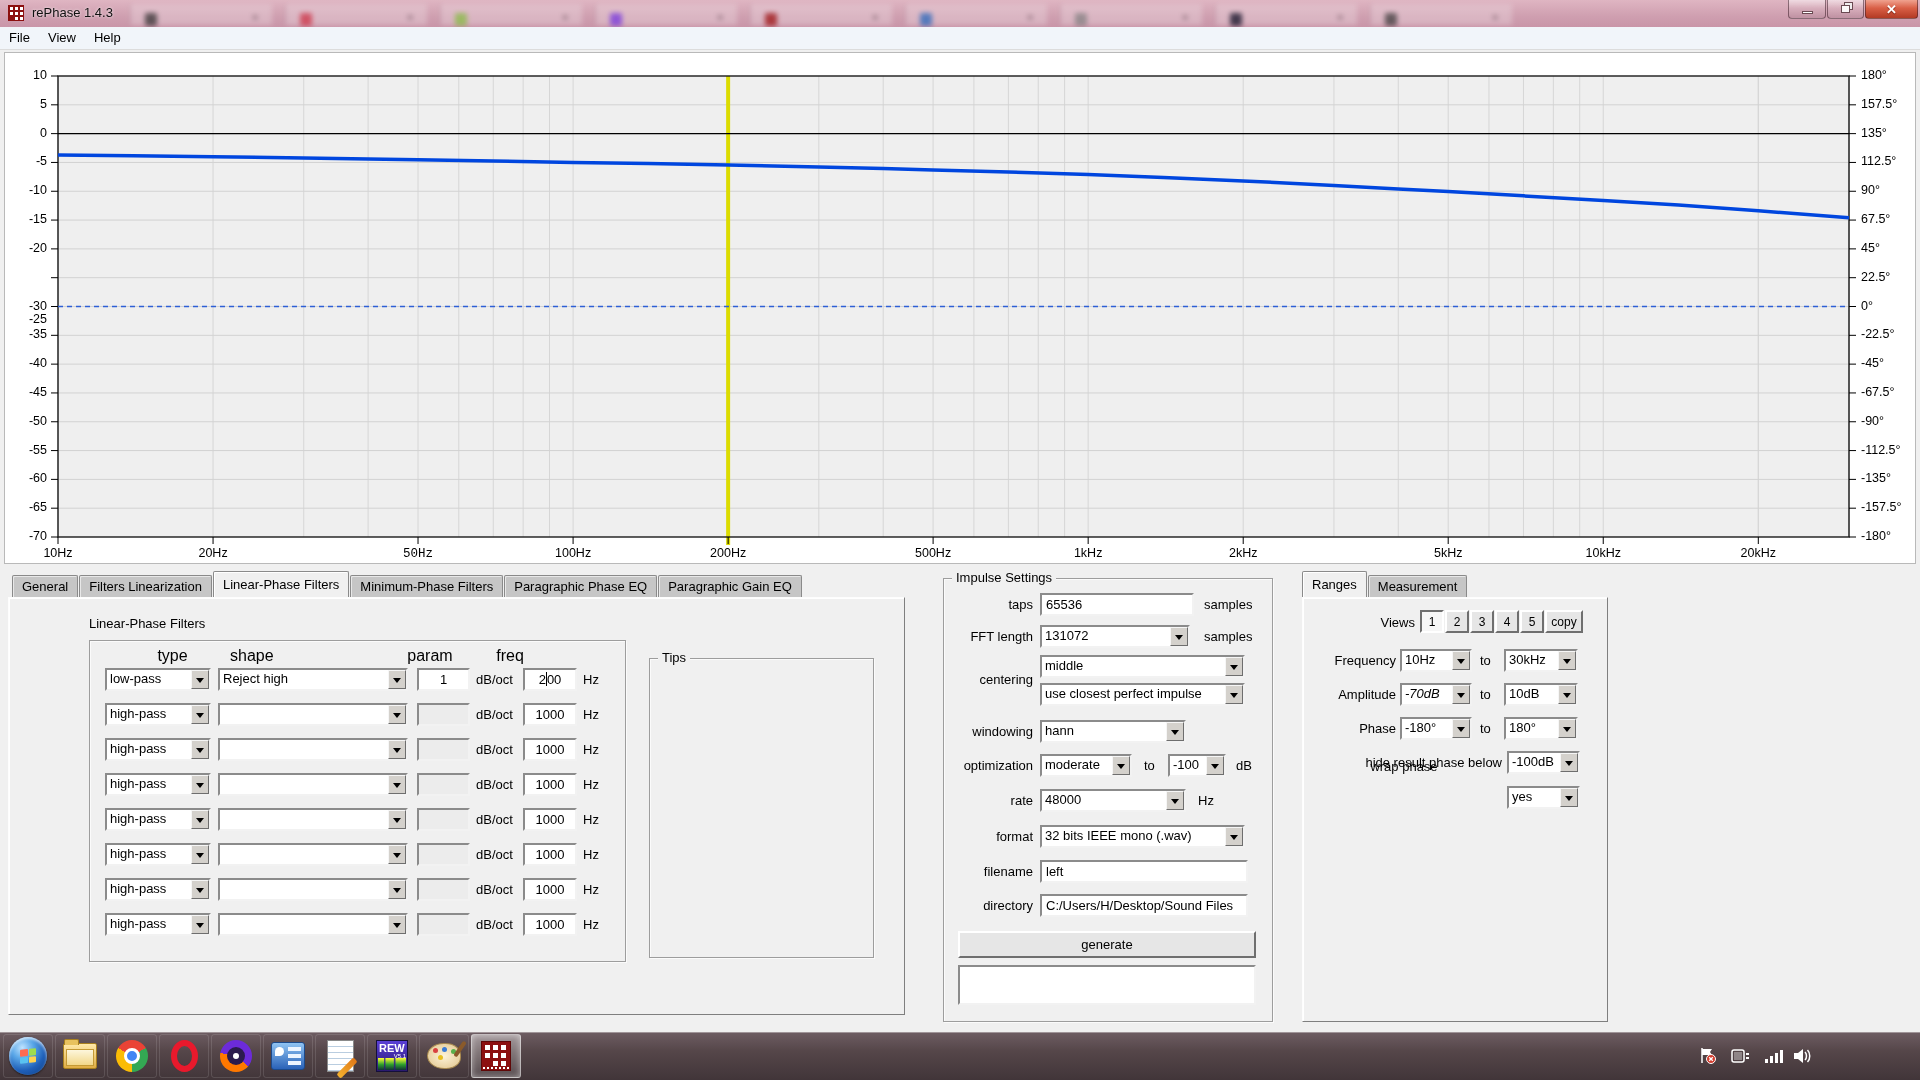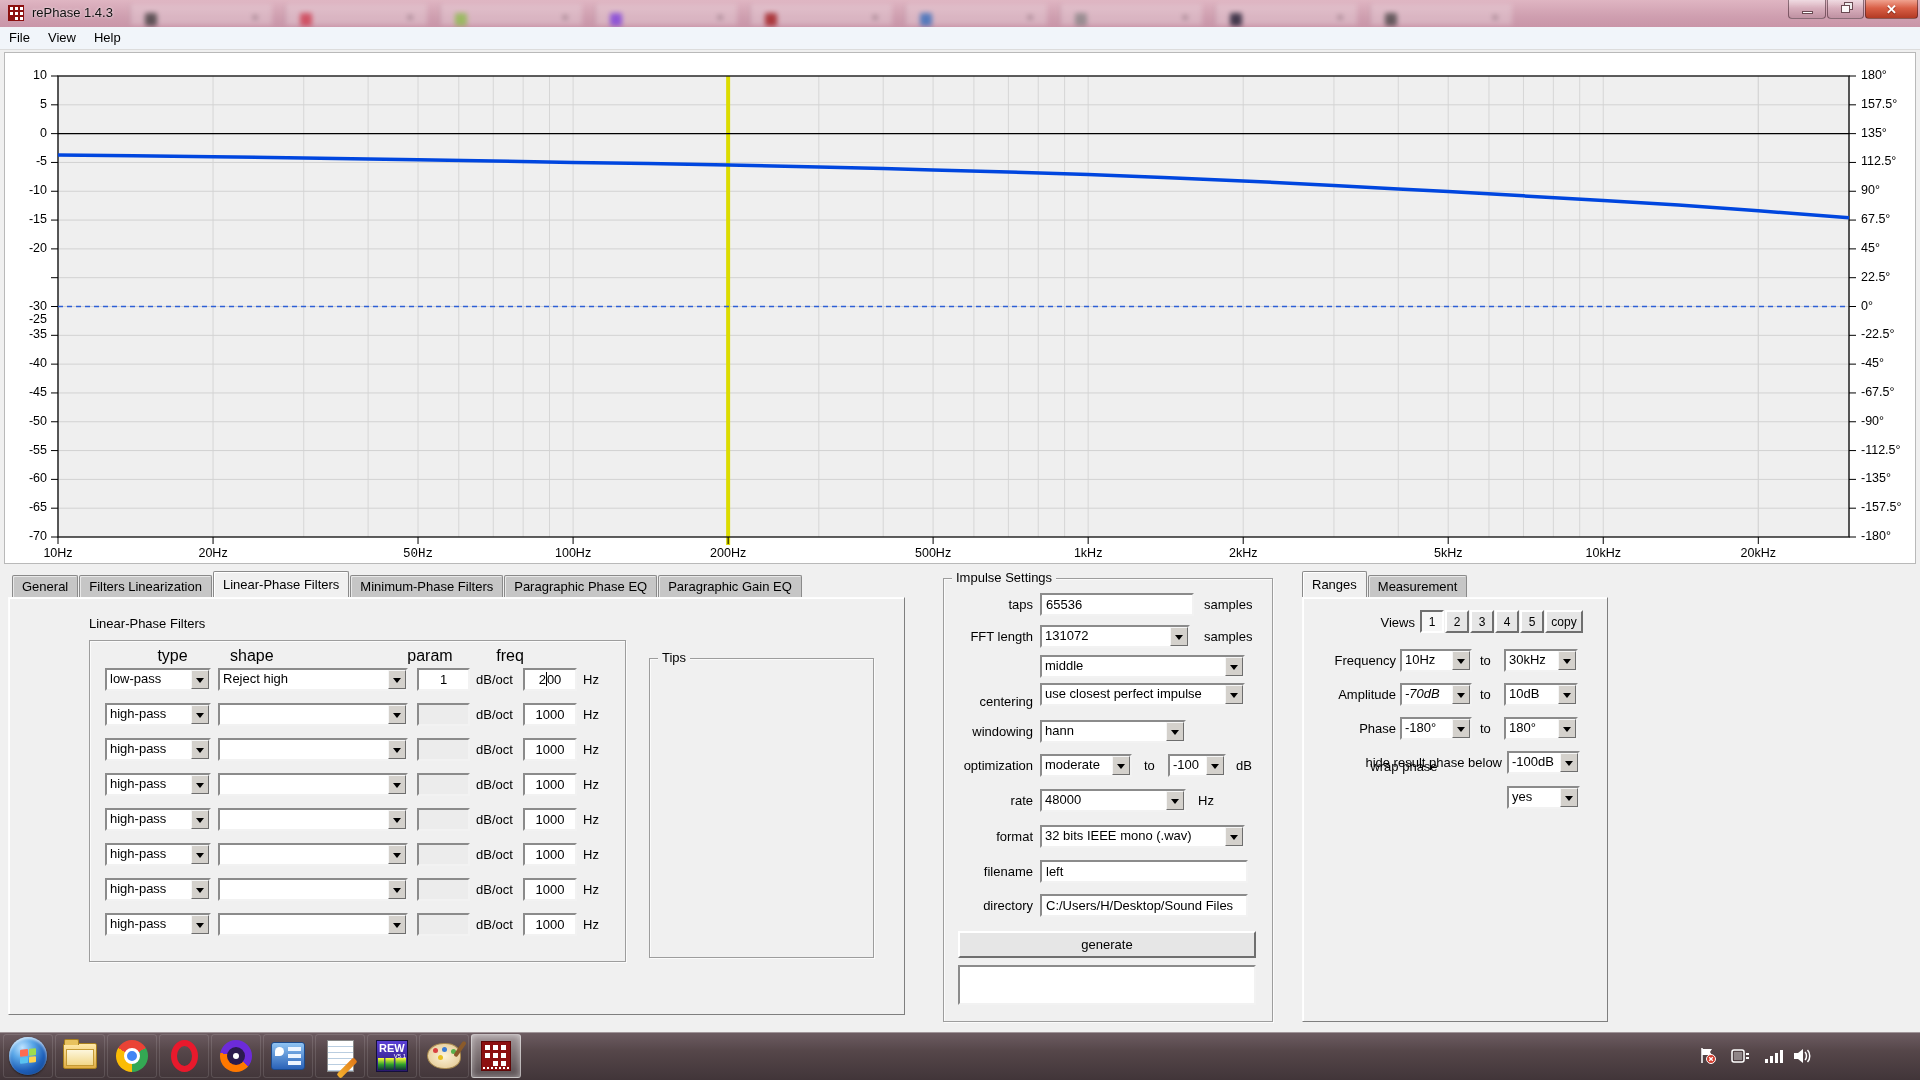--- a/index.html
+++ b/index.html
@@ -532,21 +532,21 @@
 
 <div class="lbl r" style="left:943px;top:629px;width:90px;">FFT length</div>
 <div class="dd" style="left:1040px;top:625px;width:150px;">
     <div class="txt">131072</div>
     <div class="btn">
       <i></i>
     </div>
   </div>
 <div class="lbl" style="left:1204px;top:629px;">samples</div>
 
-<div class="lbl r" style="left:943px;top:672px;width:90px;margin-top:22px;">centering</div>
+<div class="lbl r" style="left:943px;top:672px;width:90px;">centering</div>
 <div class="dd" style="left:1040px;top:655px;width:205px;">
     <div class="txt">middle</div>
     <div class="btn">
       <i></i>
     </div>
   </div>
 <div class="dd" style="left:1040px;top:683px;width:205px;">
     <div class="txt">use closest perfect impulse</div>
     <div class="btn">
       <i></i>

